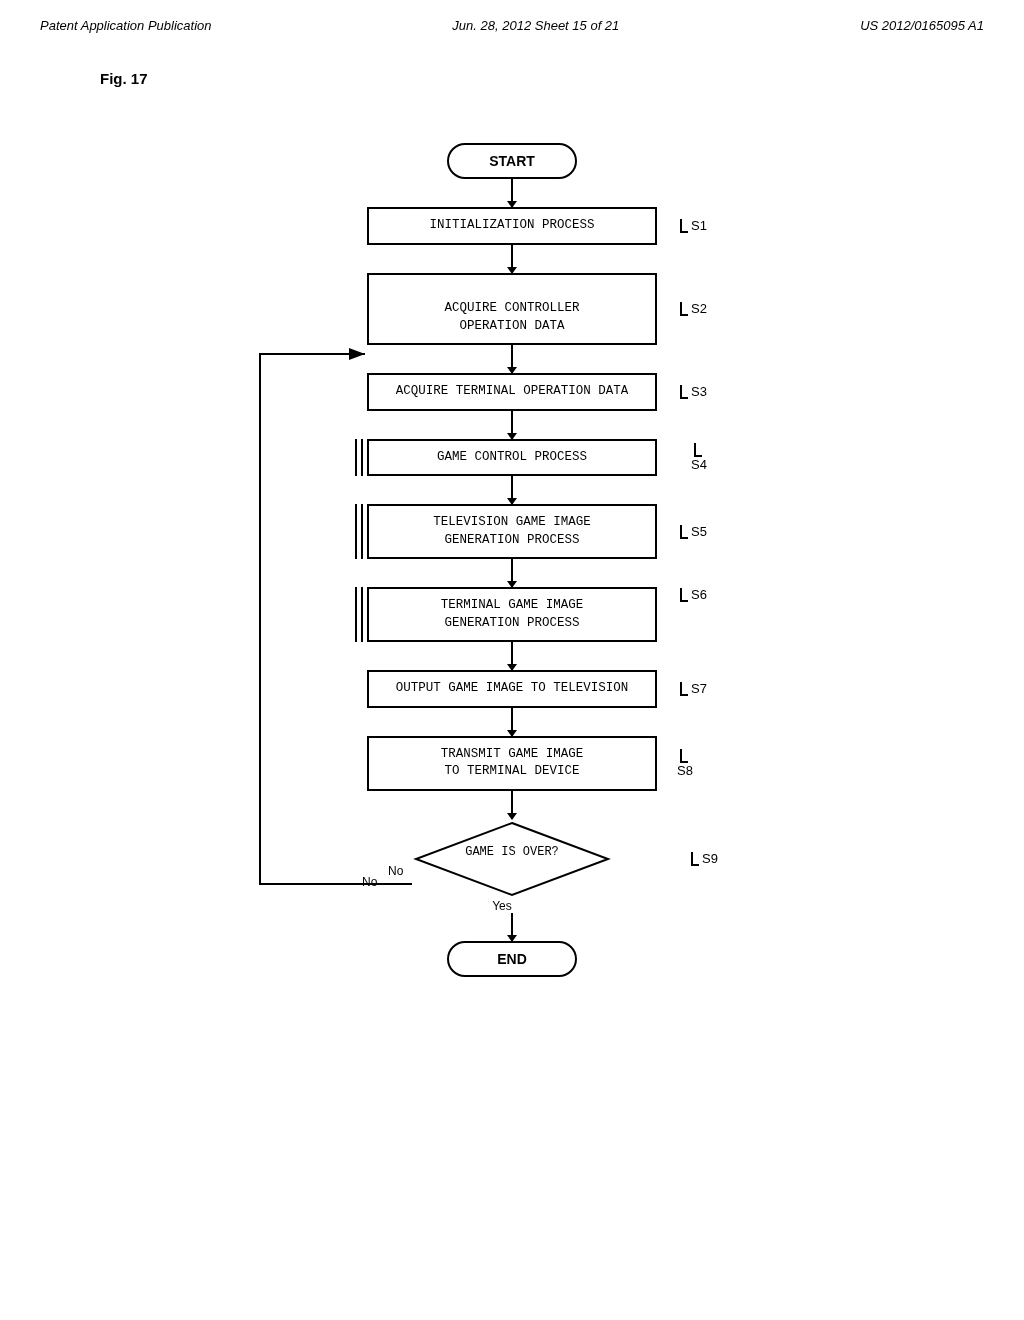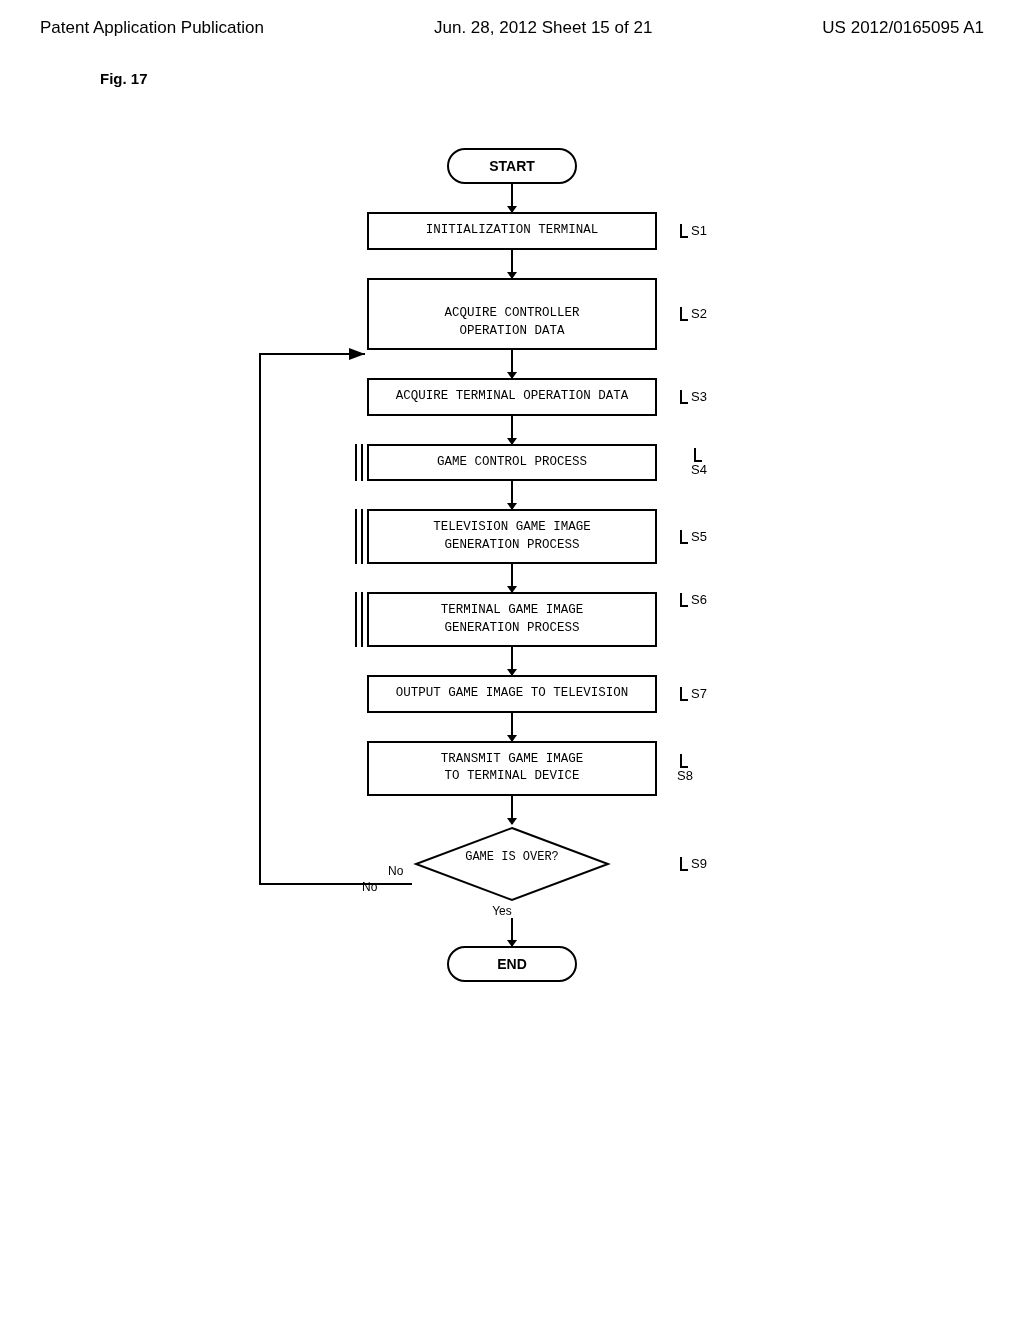--- a/index.html
+++ b/index.html
@@ -8,23 +8,24 @@
       font-family: 'Courier New', Courier, monospace;
       width: 1024px;
       min-height: 1320px;
       position: relative;
     }
 
     .header {
       display: flex;
       justify-content: space-between;
       padding: 18px 40px 10px 40px;
-      font-size: 17px;
+      font-size: 13px;
       font-family: Arial, sans-serif;
       border-bottom: none;
+      font-style: italic;
     }
 
     .fig-label {
       position: absolute;
       top: 70px;
       left: 100px;
       font-family: Arial, sans-serif;
       font-size: 15px;
       font-weight: bold;
       text-align: center;
@@ -97,21 +98,21 @@
   <div class="fc-step" style="width:500px; display:flex; align-items:flex-start; justify-content:center;">
     <div class="shape-terminal">START</div>
   </div>
 
   <div style="height:28px; width:2px; background:#000; margin:0 auto; position:relative;">
     <div style="position:absolute;bottom:-1px;left:50%;transform:translateX(-50%);border-left:5px solid transparent;border-right:5px solid transparent;border-top:7px solid #000;"></div>
   </div>
 
   <div style="width:500px; display:flex; align-items:center; justify-content:center; position:relative;">
     <div class="shape-rect">
-      <span>INITIALIZATION TERMINAL</span>
+      <span>INITIALIZATION PROCESS</span>
     </div>
     <div class="ref-num" style="position:absolute; right:55px;margin-left:12px;">
       <span class="ref-hook"></span>
       <span>S1</span>
     </div>
   </div>
 
   <div style="height:28px; width:2px; background:#000; margin:0 auto; position:relative;">
     <div style="position:absolute;bottom:-1px;left:50%;transform:translateX(-50%);border-left:5px solid transparent;border-right:5px solid transparent;border-top:7px solid #000;"></div>
   </div>
@@ -219,21 +220,21 @@
   <div style="height:28px; width:2px; background:#000; margin:0 auto; position:relative;">
     <div style="position:absolute;bottom:-1px;left:50%;transform:translateX(-50%);border-left:5px solid transparent;border-right:5px solid transparent;border-top:7px solid #000;"></div>
   </div>
 
   <div style="width:500px; display:flex; align-items:center; justify-content:center; position:relative;">
 
     <svg width="200" height="80" viewBox="0 0 200 80">
       <polygon points="100,4 196,40 100,76 4,40" fill="white" stroke="black" stroke-width="2"></polygon>
       <text x="100" y="36" text-anchor="middle" font-family="Courier New, monospace" font-size="12" fill="black">GAME IS OVER?</text>
     </svg>
-    <div class="ref-num" style="position:absolute; right:55px;padding-left:48px;">
+    <div class="ref-num" style="position:absolute; right:44px;padding-left:48px;">
       <span class="ref-hook"></span>
       <span>S9</span>
     </div>
 
     <div style="position:absolute; left:100px; bottom:10px; font-family:Arial,sans-serif; font-size:12px;">No</div>
   </div>
 
   <div style="position:relative; width:500px; display:flex; flex-direction:column; align-items:center;">
     <div style="display:flex; align-items:center; justify-content:center; position:relative; width:100%;">
       <span style="font-family:Arial,sans-serif; font-size:12px; margin-right:20px;">Yes</span>

